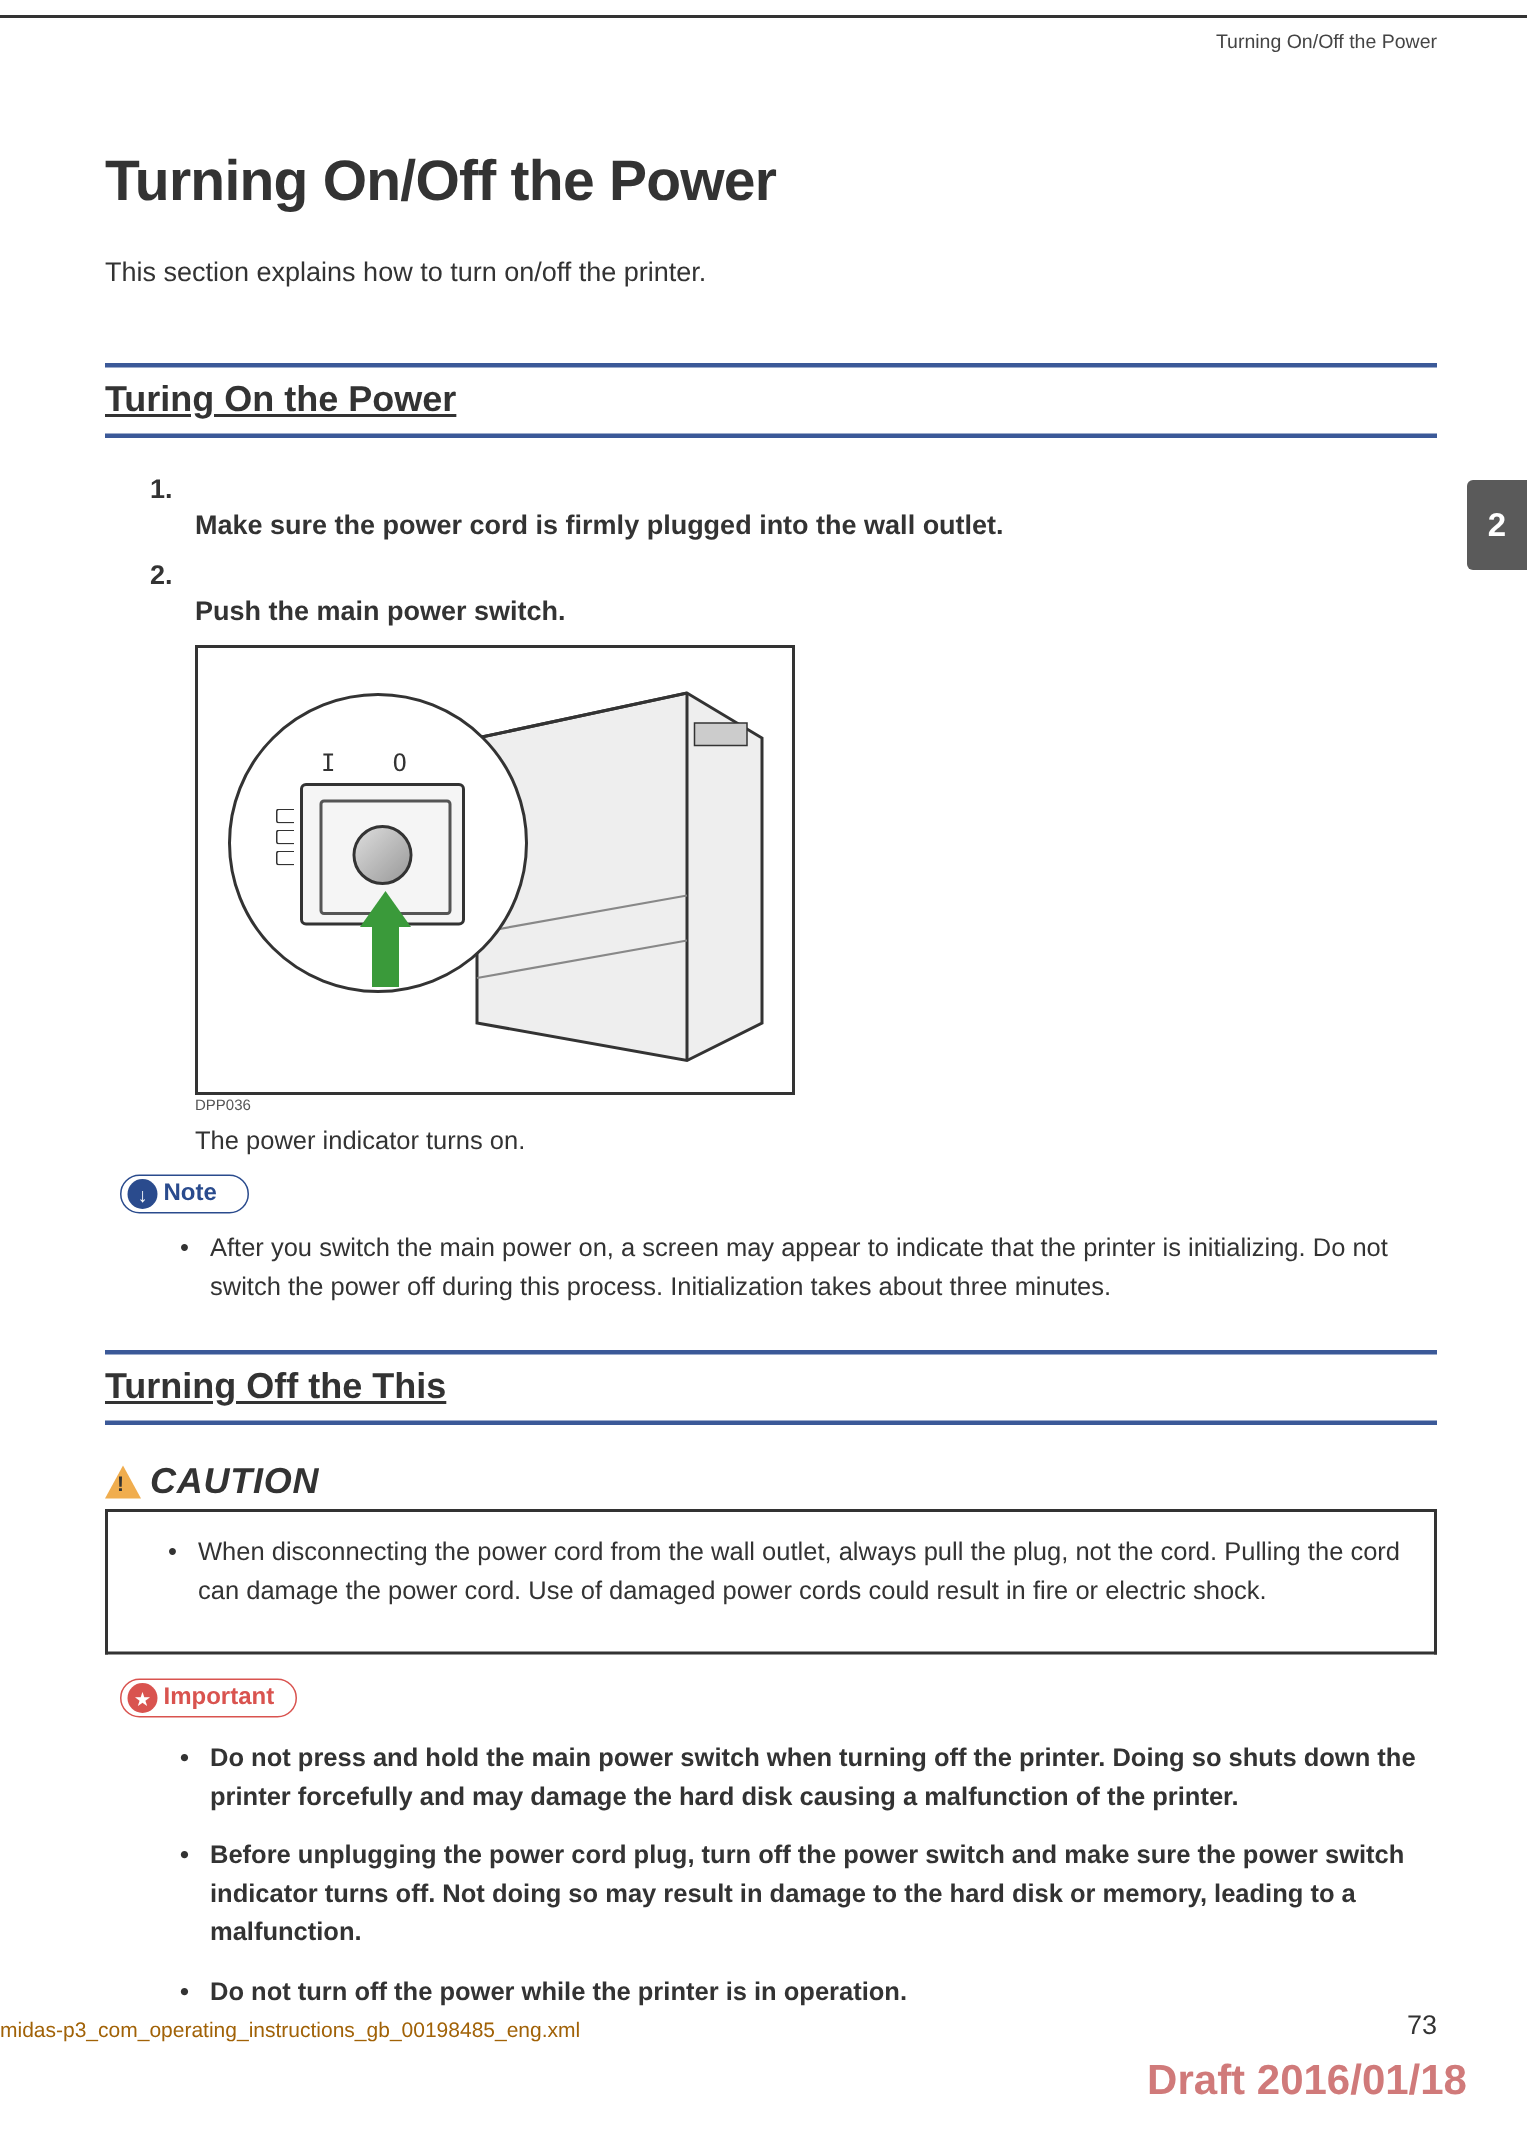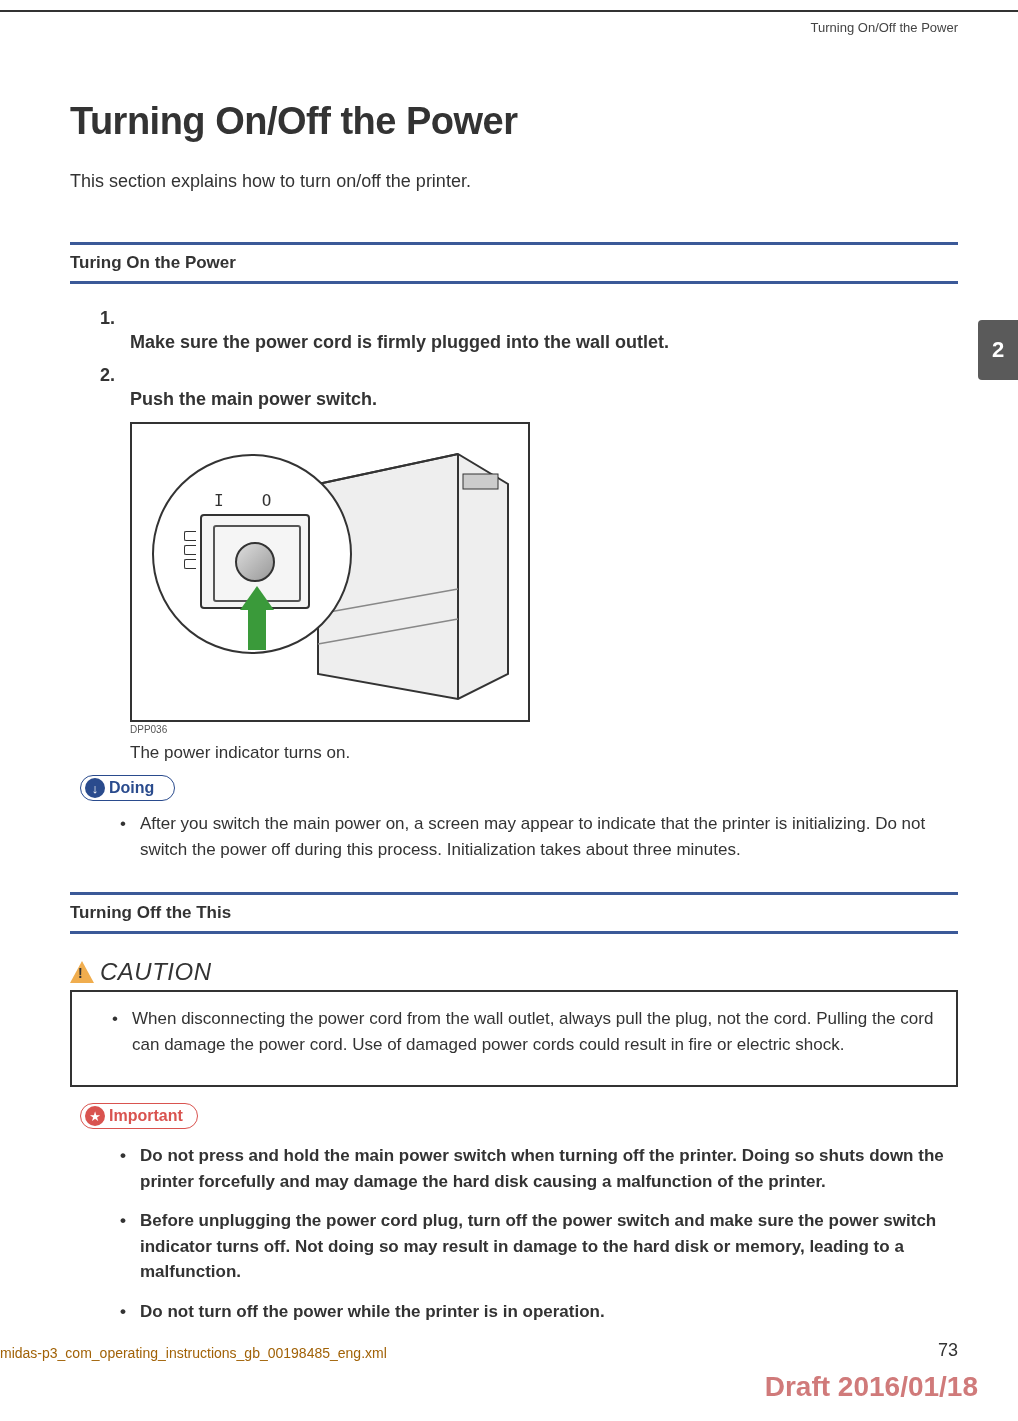--- a/index.html
+++ b/index.html
@@ -60,22 +60,23 @@
       margin-bottom: 50px;
       color: #333;
     }
     .section-title-bar {
       border-top: 3px solid #3b5998;
       border-bottom: 3px solid #3b5998;
       padding: 8px 0;
       margin-bottom: 24px;
     }
     .section-title {
-      font-size: 17px;
-      font-weight: bold;
+      font-size: 24px;
+      font-weight: bold;
+      text-decoration: underline;
     }
     .steps {
       padding-left: 30px;
       margin-bottom: 12px;
     }
     .step {
       display: flex;
       align-items: flex-start;
       margin-bottom: 12px;
     }
@@ -204,21 +205,21 @@
       content: "!";
       position: absolute;
       left: -4px;
       top: 4px;
       font-size: 14px;
       font-weight: bold;
       color: #333;
     }
     .caution-text {
       font-size: 24px;
-      font-weight: 400;
+      font-weight: 700;
       font-style: italic;
       letter-spacing: 0.5px;
     }
     .caution-box {
       border: 2px solid #333;
       border-top: none;
       padding: 14px 20px;
       margin-bottom: 16px;
     }
     .caution-box .bullet-list {
@@ -399,21 +400,21 @@
         </div>
       </div>
     </div>
     <div class="figure-code">DPP036</div>
   </div>
 
   <p class="figure-note">The power indicator turns on.</p>
 
   <div class="note-pill">
     <span class="note-icon">↓</span>
-    <span class="note-label">Doing</span>
+    <span class="note-label">Note</span>
   </div>
 
   <div class="bullet-list">
     <div class="bullet-item">
       <span class="bullet">•</span>
       <span>After you switch the main power on, a screen may appear to indicate that the printer is initializing. Do not switch the power off during this process. Initialization takes about three minutes.</span>
     </div>
   </div>
 
   

